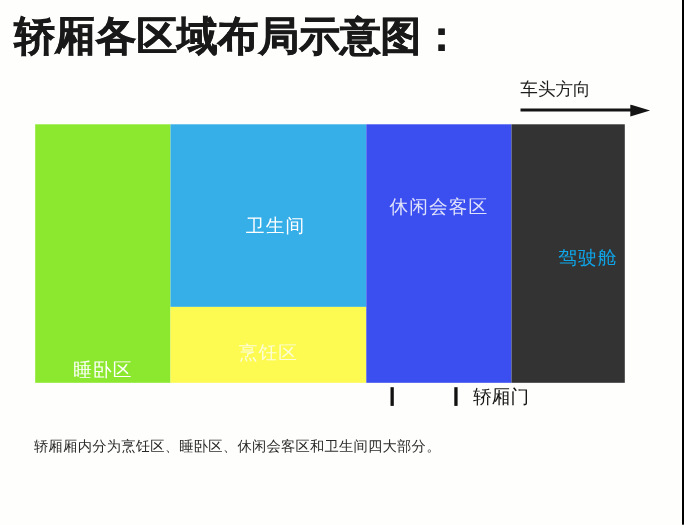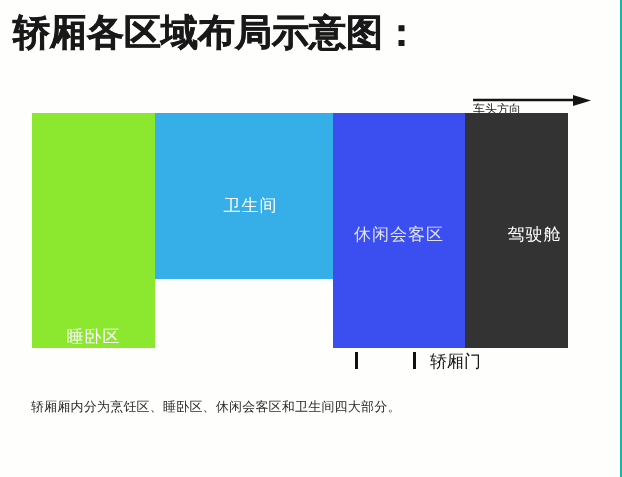--- a/index.html
+++ b/index.html
@@ -15,21 +15,21 @@
     position: relative;
   }
   #page {
     position: absolute;
     left: 0;
     top: 0;
     width: 622px;
     height: 477px;
     background: #fefefc;
     box-sizing: border-box;
-    border-right: 2px solid #14b8a6;
+    border-right: 2px solid #000000;
   }
 
   
   #title {
     position: absolute;
     left: 13px;
     top: 9px;
     font-size: 37px;
     font-weight: bold;
     letter-spacing: 0px;
@@ -44,25 +44,24 @@
     position: absolute;
     left: 473px;
     top: 72px;
     width: 125px;
     height: 36px;
   }
   #direction-label {
     position: absolute;
     left: 0px;
     top: 0px;
-    font-size: 12px;
+    font-size: 16px;
     color: #1d1d1d;
     white-space: nowrap;
     line-height: 18px;
-    margin-top: 28px;
   }
   #direction-arrow {
     position: absolute;
     left: 0px;
     top: 23px;
     width: 118px;
     height: 12px;
   }
 
   
@@ -107,31 +106,31 @@
     background: #fdfa52;
     align-items: flex-start;
     padding-top: 30px;
   }
   #zone-kitchen .zone-label { color: #fdfdd8; }
   #zone-lounge {
     left: 301px; top: 0px;
     width: 132px; height: 235px;
     background: #3b4ef0;
     align-items: flex-start;
-    padding-top: 110px;
+    padding-top: 64px;
   }
   #zone-lounge .zone-label { color: #dfe2fb; }
   #zone-cockpit {
     left: 433px; top: 0px;
     width: 103px; height: 235px;
     background: #333333;
     align-items: flex-start;
     padding-top: 110px;
   }
-  #zone-cockpit .zone-label { color: #ffffff; margin-left: 36px; }
+  #zone-cockpit .zone-label { color: #0ea5e9; margin-left: 36px; }
 
   
   #door-group {
     position: absolute;
     left: 350px;
     top: 350px;
     width: 170px;
     height: 26px;
   }
   .door-tick {
@@ -183,20 +182,23 @@
   <div id="cabin-diagram">
 
     <div class="zone" id="zone-sleep">
       <span class="zone-label">睡卧区</span>
     </div>
 
     <div class="zone" id="zone-bath">
       <span class="zone-label">卫生间</span>
     </div>
 
+    <div class="zone" id="zone-kitchen">
+      <span class="zone-label">烹饪区</span>
+    </div>
 
     <div class="zone" id="zone-lounge">
       <span class="zone-label">休闲会客区</span>
     </div>
 
     <div class="zone" id="zone-cockpit">
       <span class="zone-label">驾驶舱</span>
     </div>
 
   </div>

